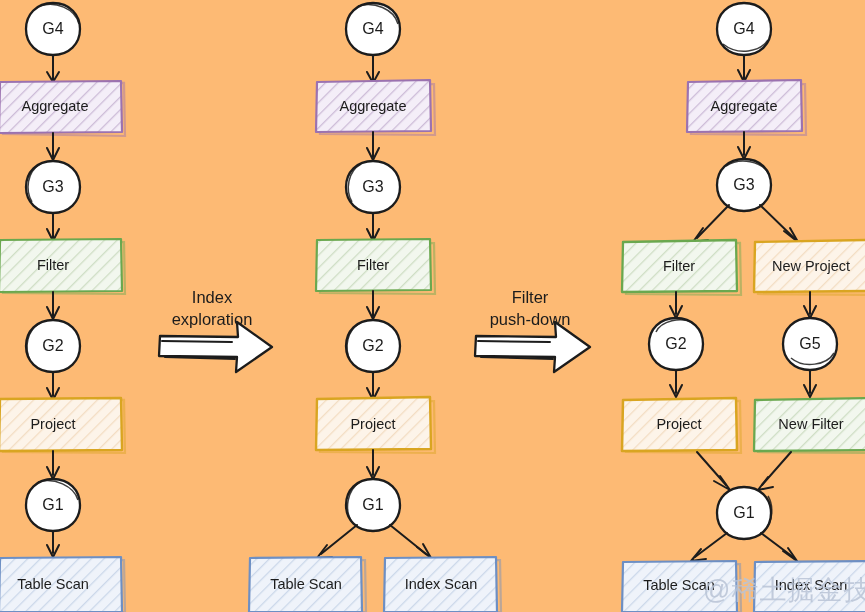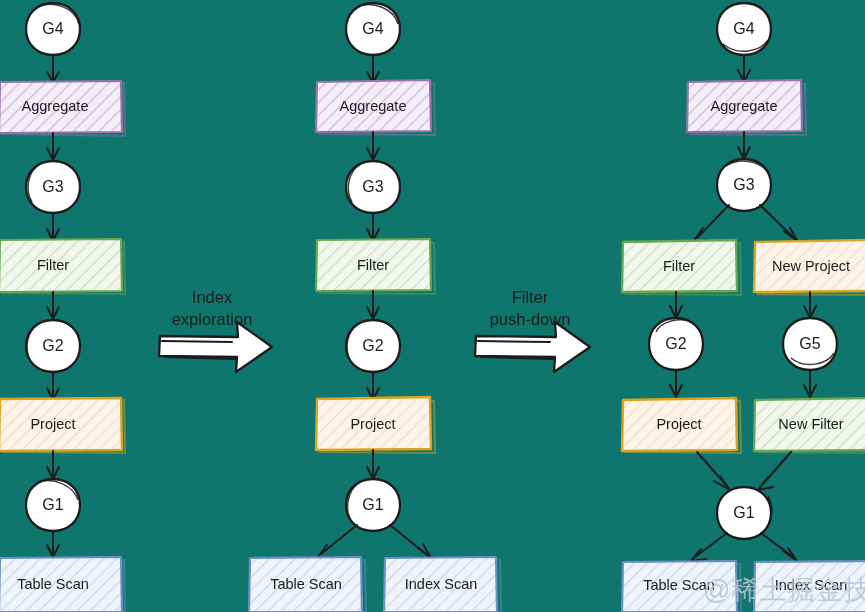--- a/index.html
+++ b/index.html
@@ -1,17 +1,17 @@
 <!DOCTYPE html>
 <html><head>
 <meta charset="utf-8">
 <style>
   html,body{margin:0;padding:0;background:#ffffff;}
   body{width:865px;height:612px;overflow:hidden;font-family:"Liberation Sans",sans-serif;}
-  #stage{position:relative;width:865px;height:612px;background:#0f766e;}
+  #stage{position:relative;width:865px;height:612px;background:#fdba74;}
   svg#canvas{position:absolute;left:0;top:0;width:865px;height:612px;}
   .nodelabel{font-family:"Liberation Sans",sans-serif;font-size:16px;fill:#1c1c1c;text-anchor:middle;dominant-baseline:middle;}
   .boxlabel{font-family:"Liberation Sans",sans-serif;font-size:14.5px;fill:#1c1c1c;text-anchor:middle;dominant-baseline:middle;}
   .steplabel{font-family:"Liberation Sans",sans-serif;font-size:16.5px;fill:#1c1c1c;text-anchor:middle;}
   .wm{font-family:"Liberation Sans",sans-serif;font-size:27px;fill:#b9c4d6;opacity:.85;letter-spacing:1px;}
   .circ{fill:#ffffff;stroke:#1c1c1c;stroke-width:2.3;}
   .circ2{fill:none;stroke:#1c1c1c;stroke-width:1.5;opacity:.85;}
   .arrowline{fill:none;stroke:#1c1c1c;stroke-width:2.0;stroke-linecap:round;}
   .arrowhead{fill:none;stroke:#1c1c1c;stroke-width:2.0;stroke-linecap:round;stroke-linejoin:round;}
   .bigarrow{fill:#ffffff;stroke:#1c1c1c;stroke-width:2.3;stroke-linejoin:round;stroke-linecap:round;}

